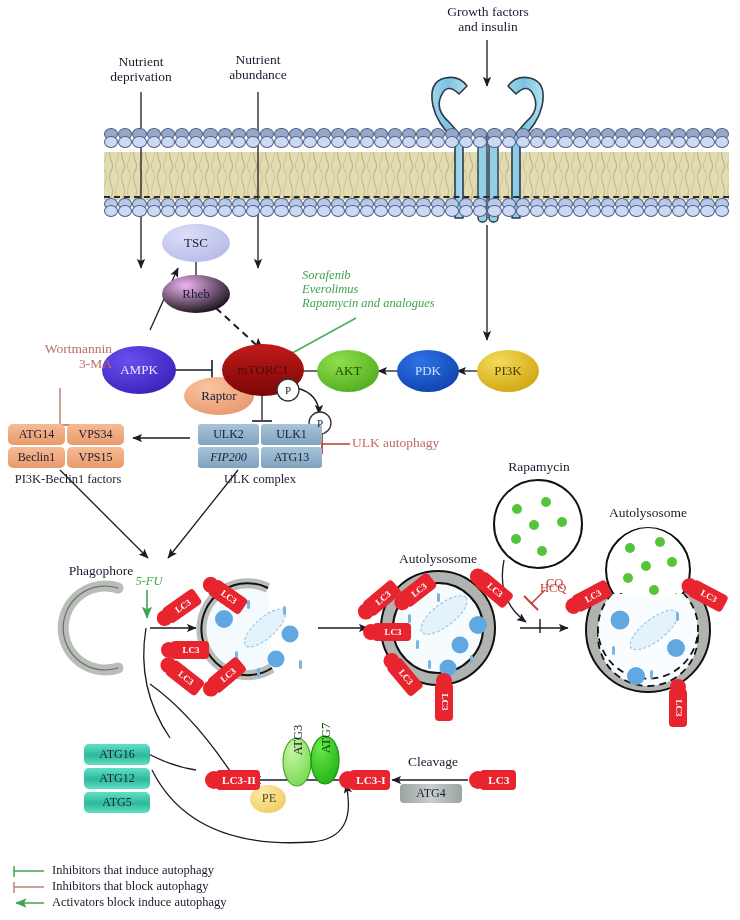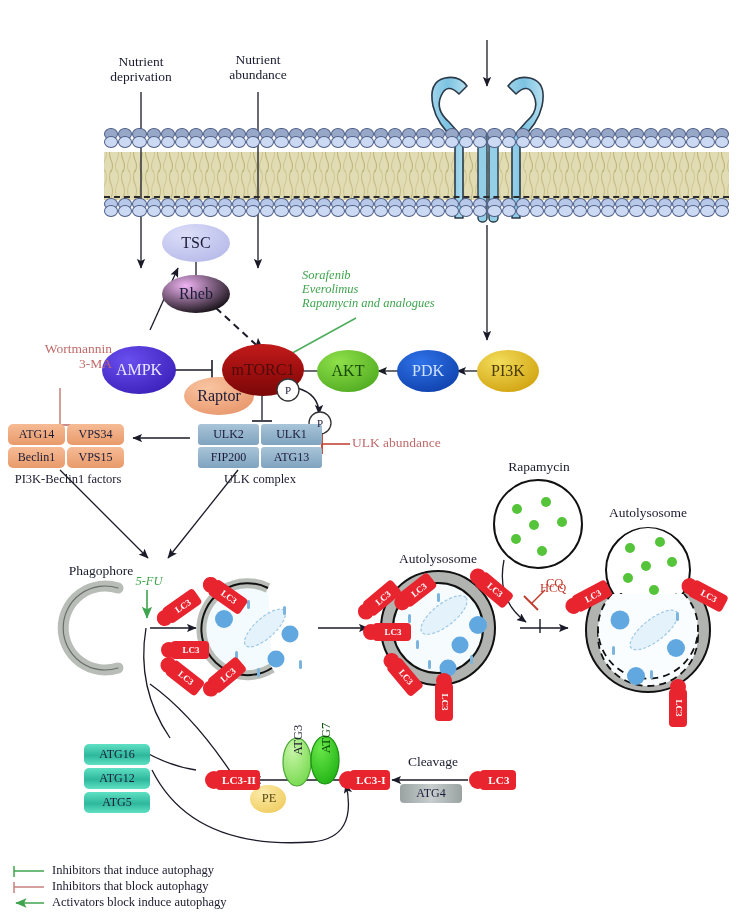--- a/index.html
+++ b/index.html
@@ -7,21 +7,21 @@
        font-family:"Liberation Serif", serif;color:#1a1a2e;}
   #stage{position:absolute;left:0;top:0;width:740px;height:920px;}
   svg#canvas{position:absolute;left:0;top:0;width:740px;height:920px;}
   .lbl{position:absolute;text-align:center;line-height:1.12;}
   .t13{font-size:13.5px;}
   .t12{font-size:12.5px;}
   .green{color:#3ea44e;font-style:italic;}
   .red{color:#c0392b;}
   .dimred{color:#c06a6a;text-align:right;}
   .oval{position:absolute;border-radius:50%;display:flex;align-items:center;
-        justify-content:center;font-size:16px;color:#1b1b38;}
+        justify-content:center;font-size:13px;color:#1b1b38;}
   .boxel{position:absolute;display:flex;align-items:center;justify-content:center;
         font-size:12px;color:#1b1b38;border-radius:4px;}
   .lc3{position:absolute;display:flex;align-items:center;justify-content:center;
        font-size:9.5px;color:#fff;font-weight:bold;letter-spacing:.2px;}
   .legrow{position:absolute;font-size:12.5px;white-space:nowrap;}
 </style>
 </head>
 <body>
 
 <div id="stage">
@@ -585,20 +585,24 @@
     </div>
 
 <div class="lbl t13" style="left:86px;top:54px;width:110px;">
   <div>Nutrient</div>
   <div>deprivation</div>
 </div>
 <div class="lbl t13" style="left:203px;top:52px;width:110px;">
   <div>Nutrient</div>
   <div>abundance</div>
 </div>
+<div class="lbl t13" style="left:420px;top:4px;width:136px;">
+  <div>Growth factors</div>
+  <div>and insulin</div>
+</div>
 
 <div class="oval" style="left:162px;top:232px;width:68px;height:22px;">TSC</div>
 <div class="oval" style="left:162px;top:283px;width:68px;height:22px;">Rheb</div>
 <div class="oval" style="left:102px;top:359px;width:74px;height:22px;color:#e8e8ff;">AMPK</div>
 <div class="oval" style="left:184px;top:385px;width:70px;height:22px;">Raptor</div>
 <div class="oval" style="left:222px;top:359px;width:82px;height:22px;color:#4e0b0b;">mTORC1</div>
 <div class="oval" style="left:317px;top:360px;width:62px;height:22px;color:#174a06;">AKT</div>
 <div class="oval" style="left:397px;top:360px;width:62px;height:22px;color:#cfe2ff;">PDK</div>
 <div class="oval" style="left:477px;top:360px;width:62px;height:22px;color:#4a3a04;">PI3K</div>
 <div class="oval" style="left:277px;top:380px;width:22px;height:20px;font-size:11px;">P</div>
@@ -606,34 +610,34 @@
 
 <div class="lbl t12 green" style="left:302px;top:268px;width:165px;text-align:left;">
   <div>Sorafenib</div>
   <div>Everolimus</div>
   <div>Rapamycin and analogues</div>
 </div>
 <div class="lbl t13 dimred" style="left:8px;top:341px;width:104px;">
   <div>Wortmannin</div>
   <div>3-MA</div>
 </div>
-<div class="lbl t13 dimred" style="left:352px;top:435px;width:110px;text-align:left;">ULK abundance</div>
+<div class="lbl t13 dimred" style="left:352px;top:435px;width:110px;text-align:left;">ULK autophagy</div>
 <div class="lbl t12 green" style="left:128px;top:574px;width:42px;">5-FU</div>
 <div class="lbl t12 red" style="left:540px;top:581px;width:40px;text-align:left;">HCQ</div>
 <div class="lbl t12 red" style="left:546px;top:576px;width:40px;text-align:left;">CQ</div>
 
 <div class="boxel" style="left:8px;top:424px;width:57px;height:21px;">ATG14</div>
 <div class="boxel" style="left:67px;top:424px;width:57px;height:21px;">VPS34</div>
 <div class="boxel" style="left:8px;top:447px;width:57px;height:21px;">Beclin1</div>
 <div class="boxel" style="left:67px;top:447px;width:57px;height:21px;">VPS15</div>
 <div class="lbl t12" style="left:2px;top:472px;width:132px;">PI3K-Beclin1 factors</div>
 
 <div class="boxel" style="left:198px;top:424px;width:61px;height:21px;">ULK2</div>
 <div class="boxel" style="left:261px;top:424px;width:61px;height:21px;">ULK1</div>
-<div class="boxel" style="left:198px;top:447px;width:61px;height:21px;">FIP200</div>
+<div class="boxel" style="left:198px;top:447px;width:61px;height:21px;font-style:italic;">FIP200</div>
 <div class="boxel" style="left:261px;top:447px;width:61px;height:21px;">ATG13</div>
 <div class="lbl t12" style="left:200px;top:472px;width:120px;">ULK complex</div>
 
 <div class="lbl t13" style="left:53px;top:563px;width:96px;">Phagophore</div>
 <div class="lbl t13" style="left:378px;top:551px;width:120px;">Autolysosome</div>
 <div class="lbl t13" style="left:493px;top:459px;width:92px;">Rapamycin</div>
 <div class="lbl t13" style="left:592px;top:505px;width:112px;">Autolysosome</div>
 
 <div class="boxel" style="left:84px;top:744px;width:66px;height:21px;">ATG16</div>
 <div class="boxel" style="left:84px;top:768px;width:66px;height:21px;">ATG12</div>

